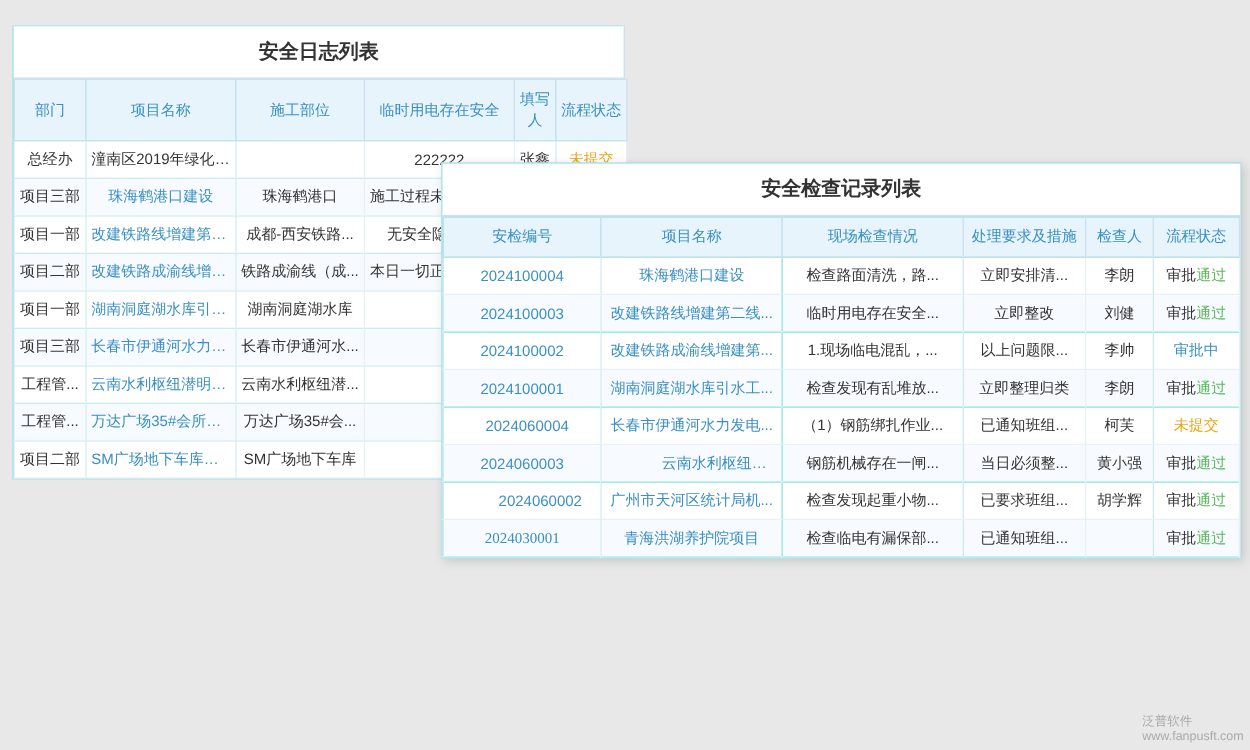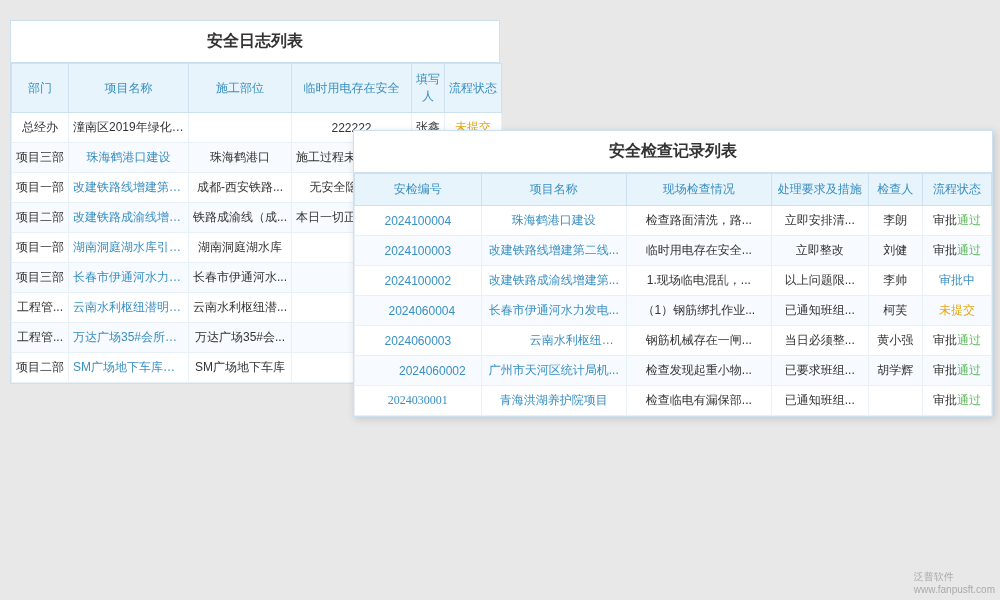--- a/index.html
+++ b/index.html
@@ -229,20 +229,28 @@
         </tr>
         <tr>
           <td class="link-blue" style="cursor: pointer;">2024100002</td>
           <td class="link-blue" style="cursor: pointer;">改建铁路成渝线增建第...</td>
           <td>1.现场临电混乱，...</td>
           <td>以上问题限...</td>
           <td>李帅</td>
           <td style="color: rgb(58, 143, 193);">审批中</td>
         </tr>
         <tr>
+          <td class="link-blue" style="cursor: pointer;">2024100001</td>
+          <td class="link-blue" style="cursor: pointer;">湖南洞庭湖水库引水工...</td>
+          <td>检查发现有乱堆放...</td>
+          <td>立即整理归类</td>
+          <td>李朗</td>
+          <td><span style="color:#333">审批</span><span style="color:#5cb85c">通过</span></td>
+        </tr>
+        <tr>
           <td class="link-blue" style="cursor: pointer; padding-left: 12px;">2024060004</td>
           <td class="link-blue" style="cursor: pointer;">长春市伊通河水力发电...</td>
           <td>（1）钢筋绑扎作业...</td>
           <td>已通知班组...</td>
           <td>柯芙</td>
           <td style="color: rgb(230, 168, 23);">未提交</td>
         </tr>
         <tr>
           <td class="link-blue" style="cursor: pointer;">2024060003</td>
           <td class="link-blue" style="cursor: pointer; padding-left: 48px;">云南水利枢纽潜明水库...</td>

